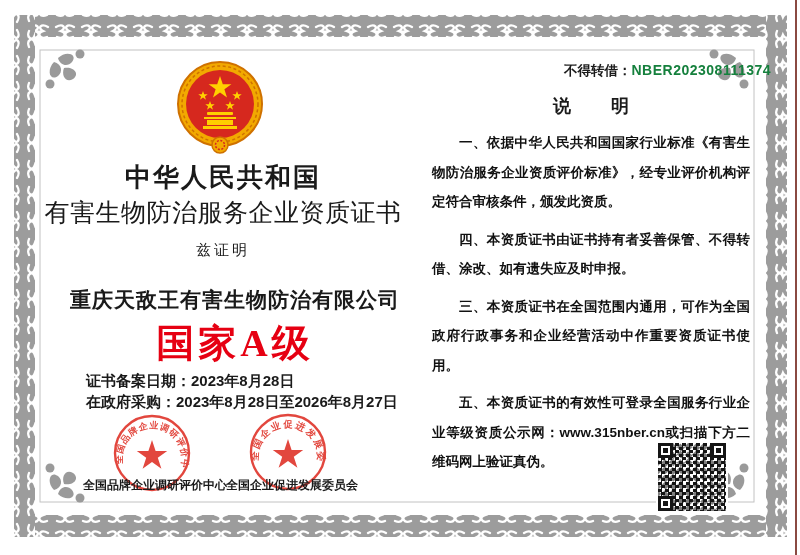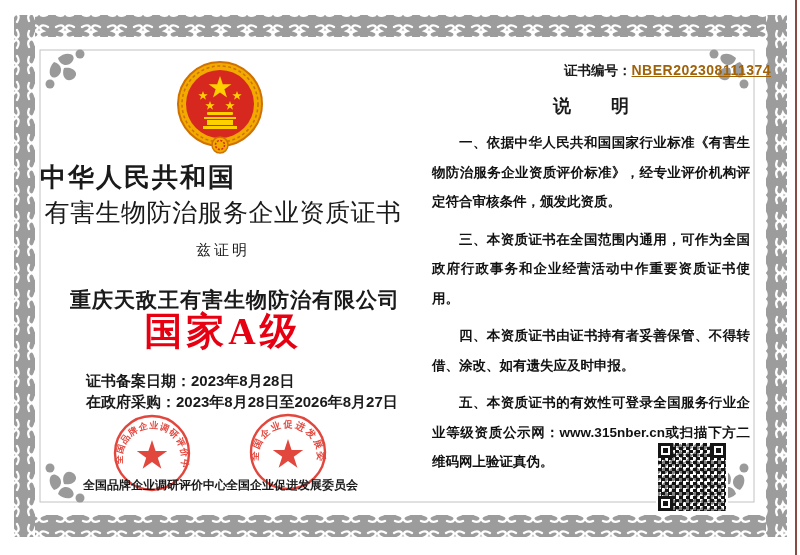--- a/index.html
+++ b/index.html
@@ -5,29 +5,29 @@
   html,body{margin:0;padding:0;background:#ffffff;}
   .page{
     position:relative;width:800px;height:555px;background:#ffffff;overflow:hidden;
     font-family:"Liberation Sans", sans-serif;color:#1a1a1a;
   }
   .frame-svg{position:absolute;left:0;top:0;width:800px;height:555px;}
   .edge-line{position:absolute;right:3px;top:0;width:2px;height:555px;background:#8a4a42;}
 
   
   .cert-no{position:absolute;left:564px;top:62px;font-size:13.5px;font-weight:700;white-space:nowrap;}
-  .cert-no .num{color:#a16207;font-size:14px;letter-spacing:.5px;text-decoration:underline;}
+  .cert-no .num{color:#15803d;font-size:14px;letter-spacing:.5px;}
 
   
   .emblem{position:absolute;left:176px;top:60px;}
-  .title1{position:absolute;left:40px;top:160px;width:366px;text-align:left;font-size:26px;font-weight:700;letter-spacing:2px;margin:0;}
+  .title1{position:absolute;left:40px;top:160px;width:366px;text-align:center;font-size:26px;font-weight:700;letter-spacing:2px;margin:0;}
   .title2{position:absolute;left:28px;top:196px;width:390px;text-align:center;font-size:25px;font-weight:400;letter-spacing:.5px;margin:0;}
   .certify{position:absolute;left:40px;top:241px;width:366px;text-align:center;font-size:15px;font-weight:500;letter-spacing:3px;margin:0;}
   .company{position:absolute;left:28px;top:274px;width:390px;text-align:center;font-size:21px;font-weight:700;letter-spacing:1px;margin:12px;}
-  .grade{position:absolute;left:40px;top:306px;width:366px;text-align:center;font-size:38px;font-weight:700;letter-spacing:4px;color:#e60012;font-family:"Liberation Serif", serif;margin:0;}
+  .grade{position:absolute;left:40px;top:306px;width:366px;text-align:center;font-size:38px;font-weight:700;letter-spacing:4px;color:#e60012;font-family:"Liberation Serif", serif;margin:12px;}
   .dates{position:absolute;left:86px;top:370px;font-size:15px;font-weight:700;line-height:21px;}
 
   
   .seal{position:absolute;opacity:.92;}
   .seal-a{left:112px;top:413px;}
   .seal-b{left:248px;top:412px;}
   .seal-label{position:absolute;top:477px;font-size:12px;font-weight:700;text-align:center;white-space:nowrap;}
   .seal-label-a{left:83px;width:140px;}
   .seal-label-b{left:222px;width:140px;}
 
@@ -77,21 +77,21 @@
     <rect x="766" y="15" width="21" height="522" fill="url(#bandV)"></rect>
     <rect x="40" y="50" width="714" height="452" fill="none" stroke="#c2c2c2" stroke-width="1"></rect>
     <use href="#cornerOrn" transform="translate(52,56)"></use>
     <use href="#cornerOrn" transform="translate(742,56) scale(-1,1)"></use>
     <use href="#cornerOrn" transform="translate(52,496) scale(1,-1)"></use>
     <use href="#cornerOrn" transform="translate(742,496) scale(-1,-1)"></use>
   </svg>
   <div class="edge-line"></div>
 
   <div class="cert-no">
-    <span>证书编号：</span><span class="num">NBER202308111374</span>
+    <span>不得转借：</span><span class="num">NBER202308111374</span>
   </div>
 
   <svg class="emblem" width="88" height="94" viewBox="0 0 88 94">
     <circle cx="44" cy="44" r="42" fill="#f2a900" stroke="#cf7100" stroke-width="2"></circle>
     <circle cx="44" cy="44" r="38" fill="none" stroke="#cf7100" stroke-width="1.5" stroke-dasharray="3 2.5"></circle>
     <circle cx="44" cy="44" r="34" fill="#d6281e"></circle>
     <polygon fill="#ffd000" points="44,16 46.8,24.2 55.4,24.2 48.4,29.3 51,37.5 44,32.4 37,37.5 39.6,29.3 32.6,24.2 41.2,24.2"></polygon>
     <polygon fill="#ffd000" points="27,31 28.2,34.3 31.7,34.3 28.9,36.4 30,39.7 27,37.6 24,39.7 25.1,36.4 22.3,34.3 25.8,34.3"></polygon>
     <polygon fill="#ffd000" points="61,31 62.2,34.3 65.7,34.3 62.9,36.4 64,39.7 61,37.6 58,39.7 59.1,36.4 56.3,34.3 59.8,34.3"></polygon>
     <polygon fill="#ffd000" points="34,41 35.2,44.3 38.7,44.3 35.9,46.4 37,49.7 34,47.6 31,49.7 32.1,46.4 29.3,44.3 32.8,44.3"></polygon>
@@ -137,22 +137,22 @@
   </svg>
   <div class="seal-label seal-label-a">全国品牌企业调研评价中心</div>
   <div class="seal-label seal-label-b">全国企业促进发展委员会</div>
 
   <div class="notes-head">
     <span>说</span>
     <span>明</span>
   </div>
   <div class="notes">
     <p>一、依据中华人民共和国国家行业标准《有害生物防治服务企业资质评价标准》，经专业评价机构评定符合审核条件，颁发此资质。</p>
+    <p>四、本资质证书由证书持有者妥善保管、不得转借、涂改、如有遗失应及时申报。</p>
     <p>三、本资质证书在全国范围内通用，可作为全国政府行政事务和企业经营活动中作重要资质证书使用。</p>
-    <p>四、本资质证书由证书持有者妥善保管、不得转借、涂改、如有遗失应及时申报。</p>
     <p>五、本资质证书的有效性可登录全国服务行业企业等级资质公示网：www.315nber.cn或扫描下方二维码网上验证真伪。</p>
   </div>
 
   <div class="qr">
     <div class="qr-inner">
       <div class="qr-noise"></div>
     </div>
     <div class="qf qf-tl">
         <i></i>
       </div>

